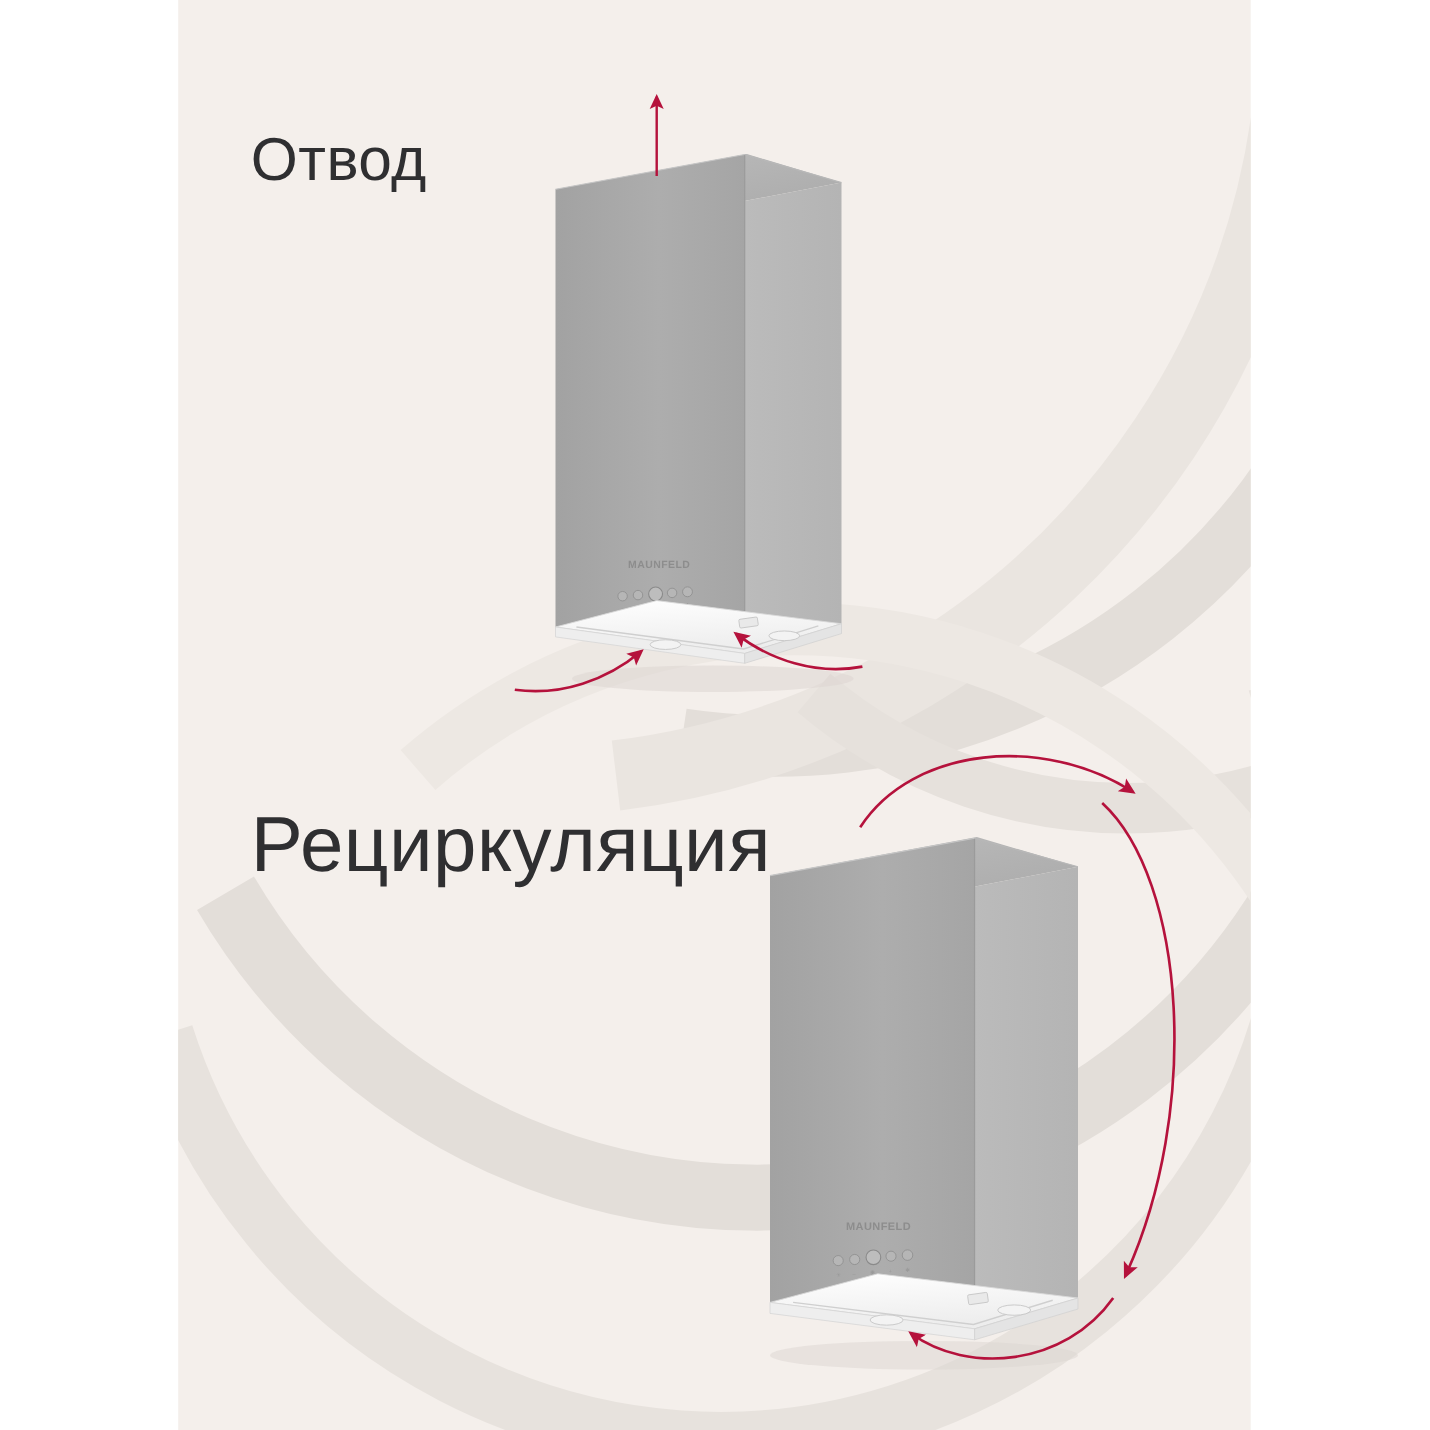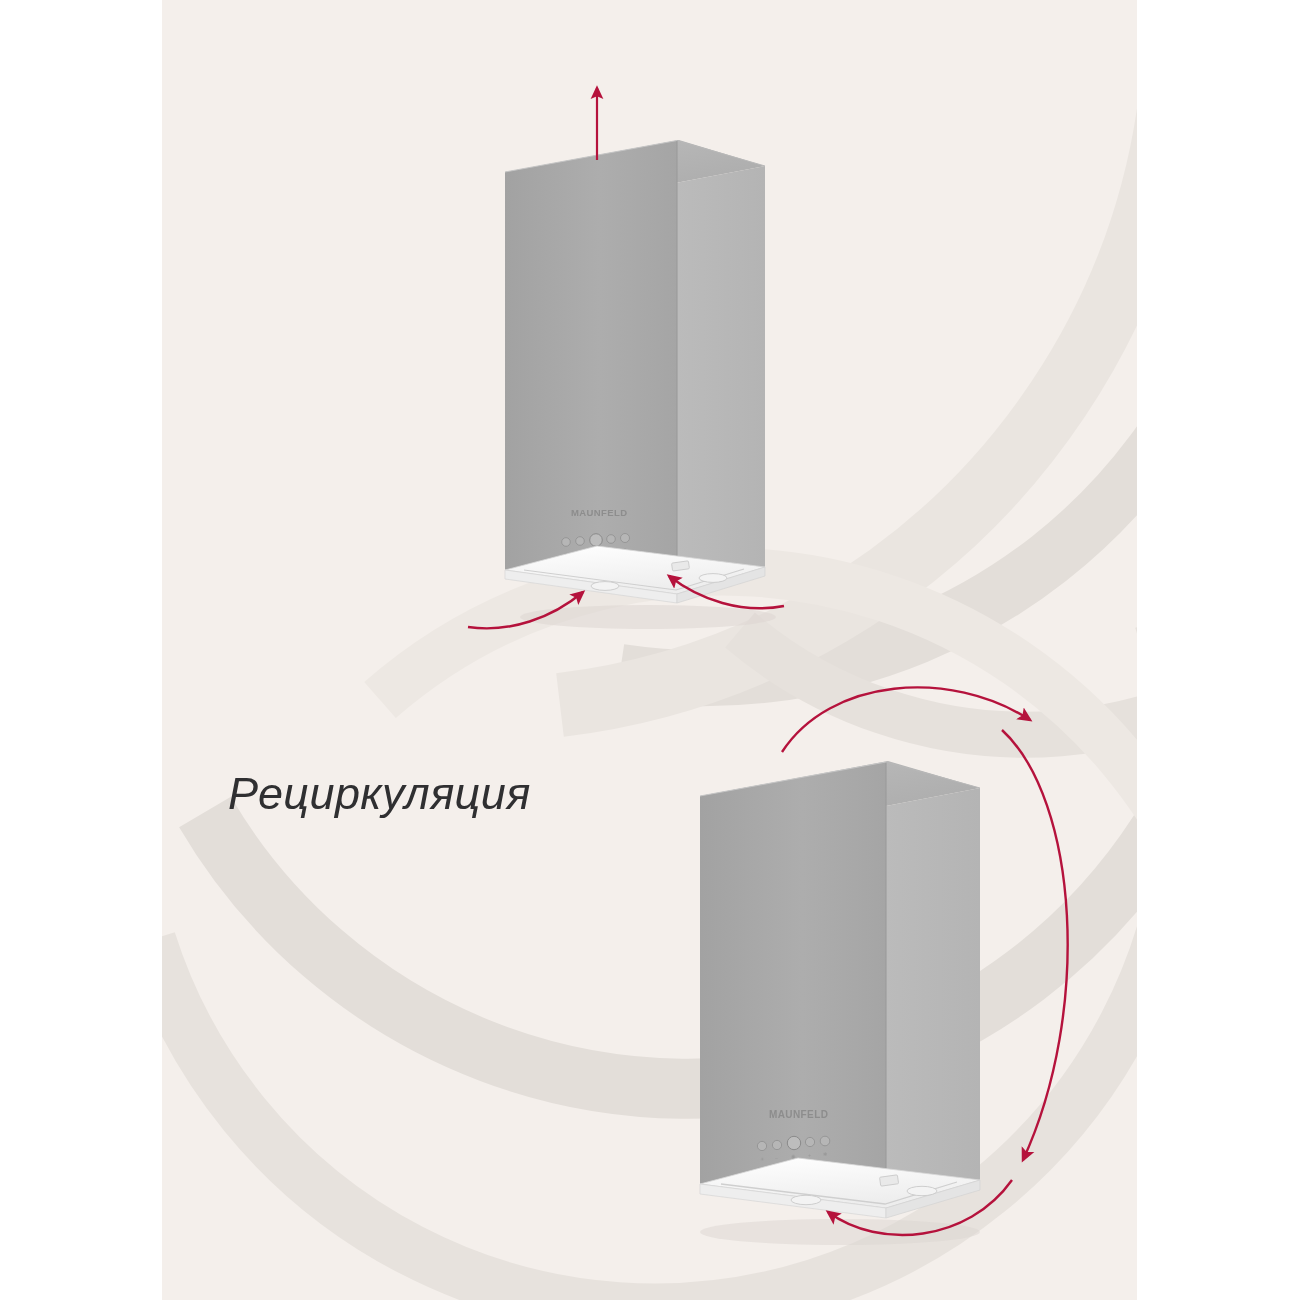--- a/index.html
+++ b/index.html
@@ -16,21 +16,21 @@
 
   
   .label{
     position:absolute;
     color:#2f2f31;
     font-weight:400;
     letter-spacing:.4px;
     white-space:nowrap;
   }
   #label-otvod{left:228px;top:113px;font-size:55px;}
-  #label-recirc{left:228px;top:768px;font-size:45px;font-style:italic;}
+  #label-recirc{left:228px;top:728px;font-size:71px;}
 
   .logo-text{
     font-family:"Liberation Sans","DejaVu Sans",sans-serif;
     font-weight:700;
     fill:#8d8d8d;
   }
   .btn-lbl{font-family:"Liberation Sans",sans-serif;fill:#9a9a9a;}
 </style>
 </head>
 <body>
@@ -176,16 +176,17 @@
       <rect x="880" y="1176" width="18" height="9" rx="1.2" fill="#e9e9e9" stroke="#c6c6c6" stroke-width="0.8" transform="rotate(-8 889 1180)"></rect>
     </g>
 
     <g>
       <path d="M 782 752 C 830 678 950 668 1030 720" fill="none" stroke="#B5123C" stroke-width="2.4" marker-end="url(#ah)"></path>
       <path d="M 1002 730 C 1078 800 1092 1010 1023 1160" fill="none" stroke="#B5123C" stroke-width="2.4" marker-end="url(#ah)"></path>
       <path d="M 1012 1180 C 968 1242 880 1250 828 1212" fill="none" stroke="#B5123C" stroke-width="2.4" marker-end="url(#ah)"></path>
     </g>
   </svg>
 
+  <div class="label" id="label-otvod">Отвод</div>
 
   <div class="label" id="label-recirc">Рециркуляция</div>
 
 </div>
 
 </body></html>

